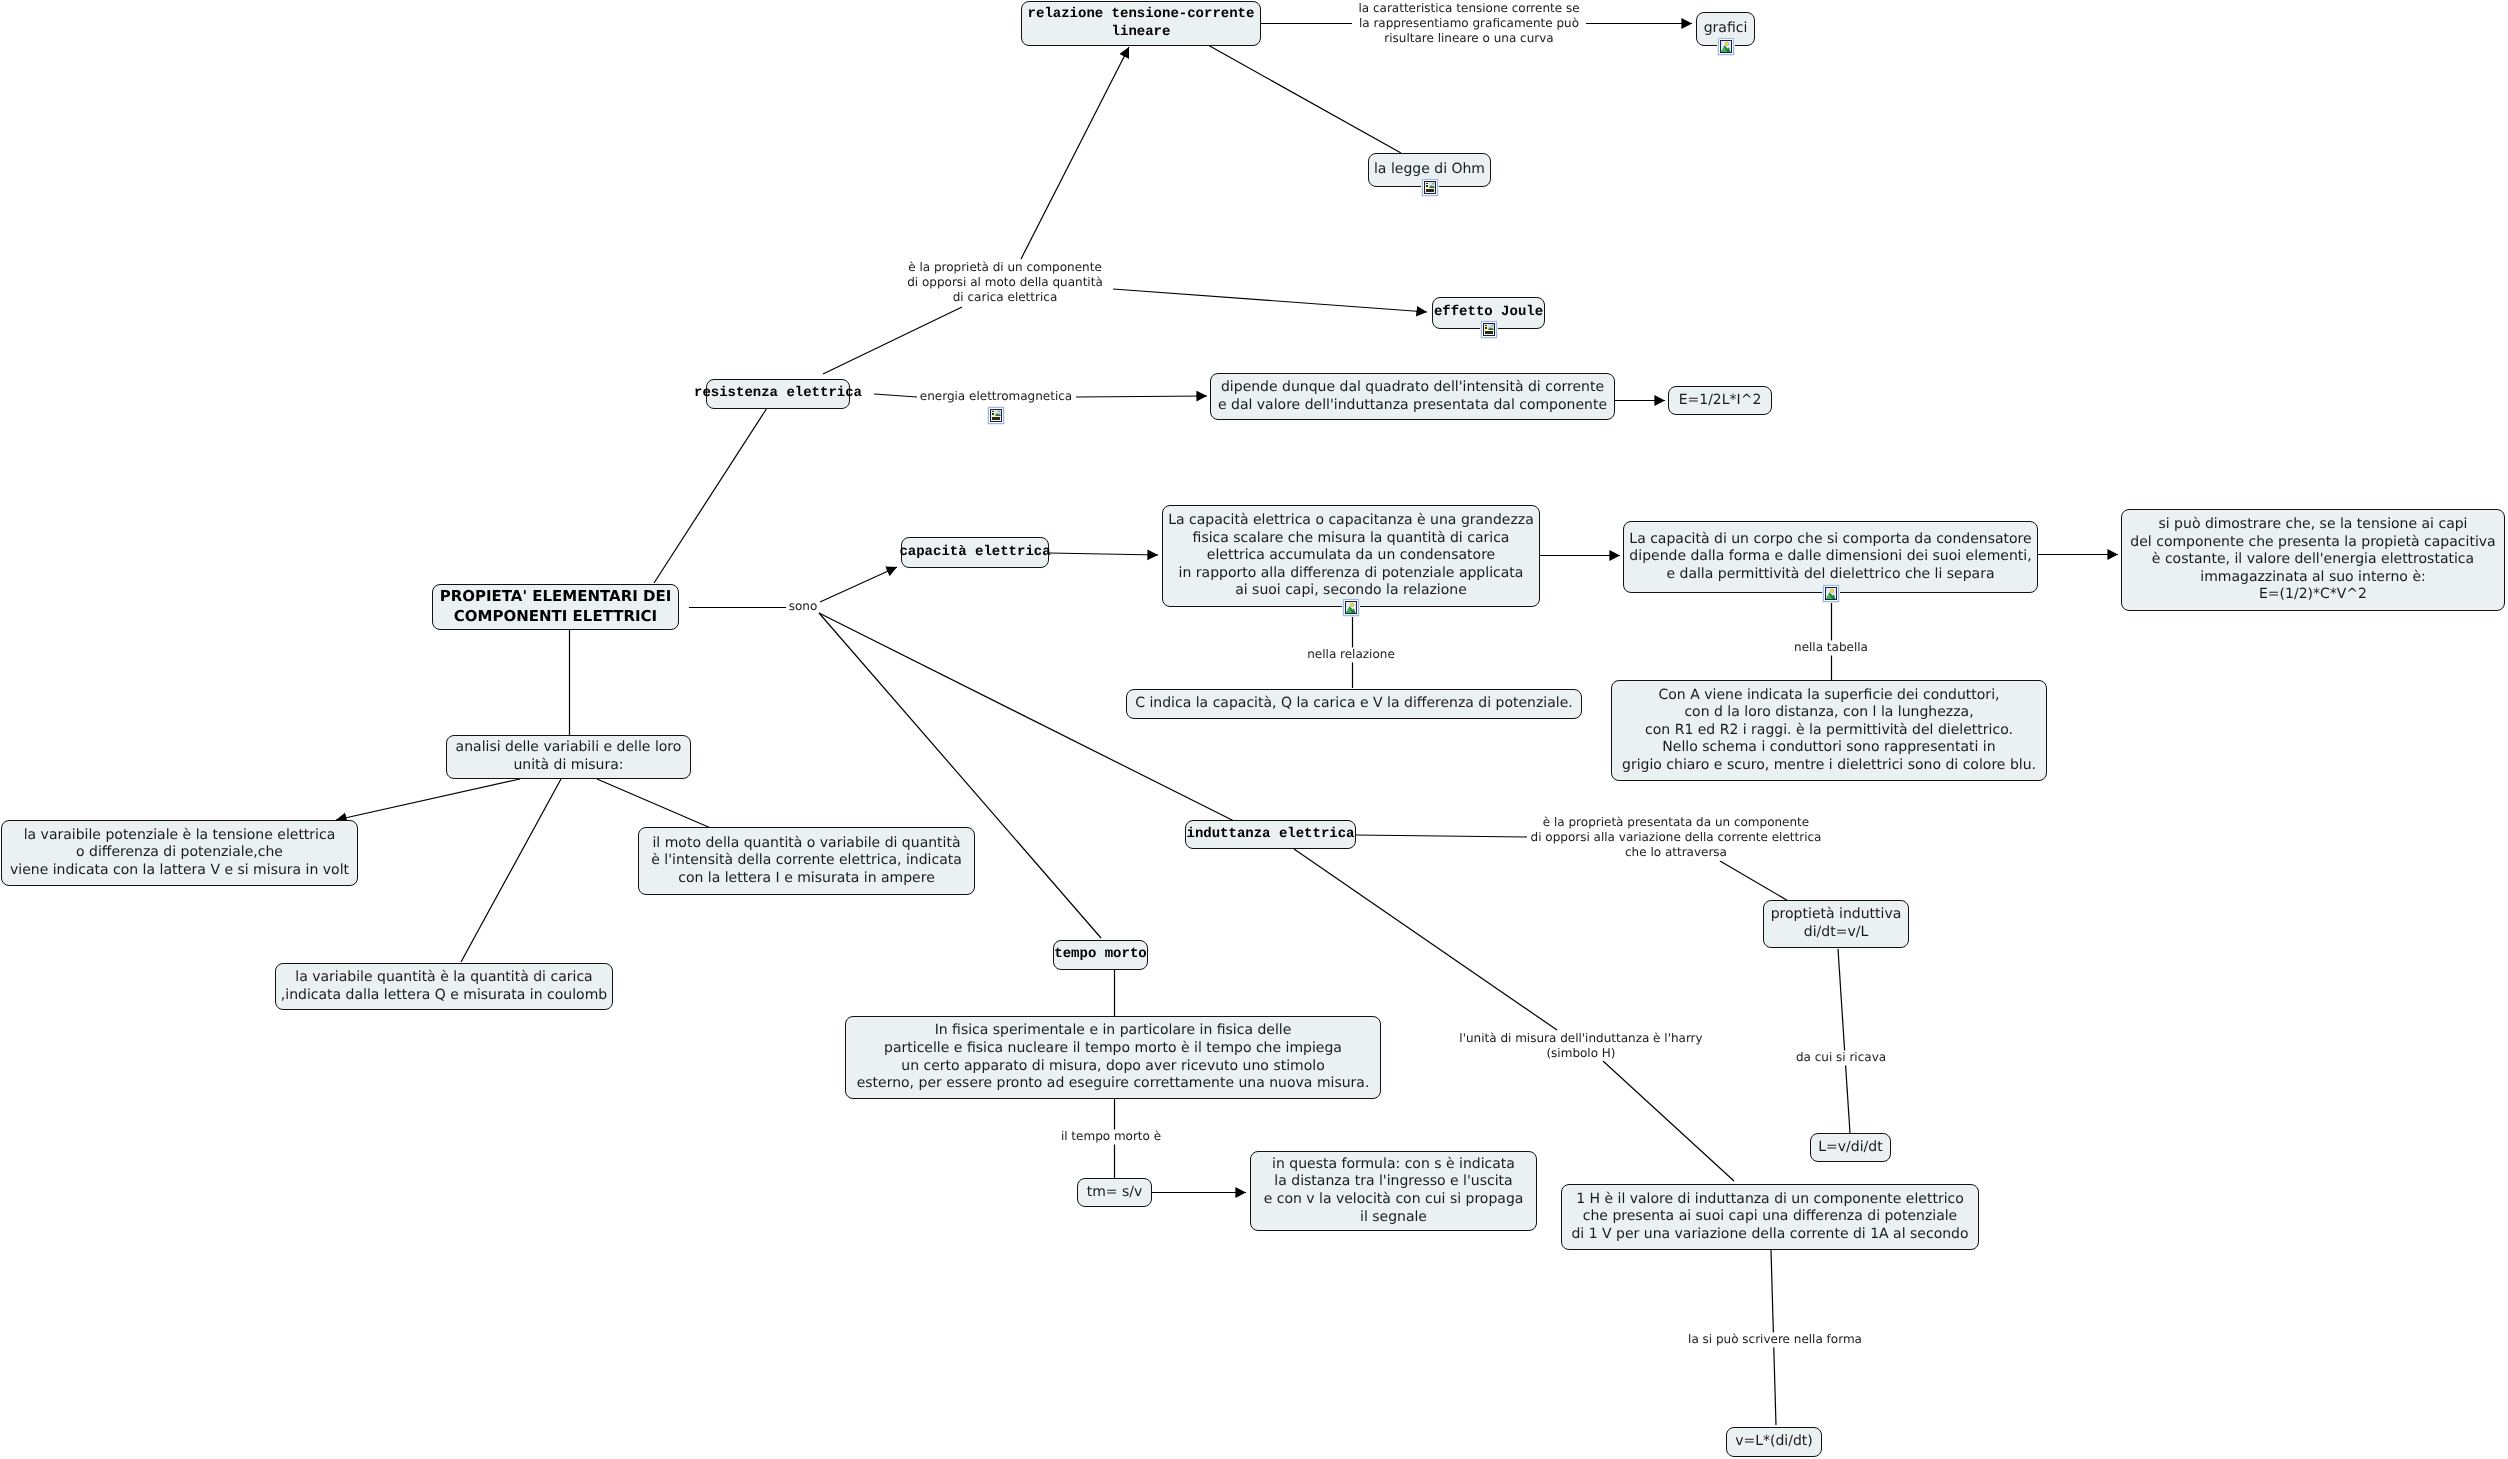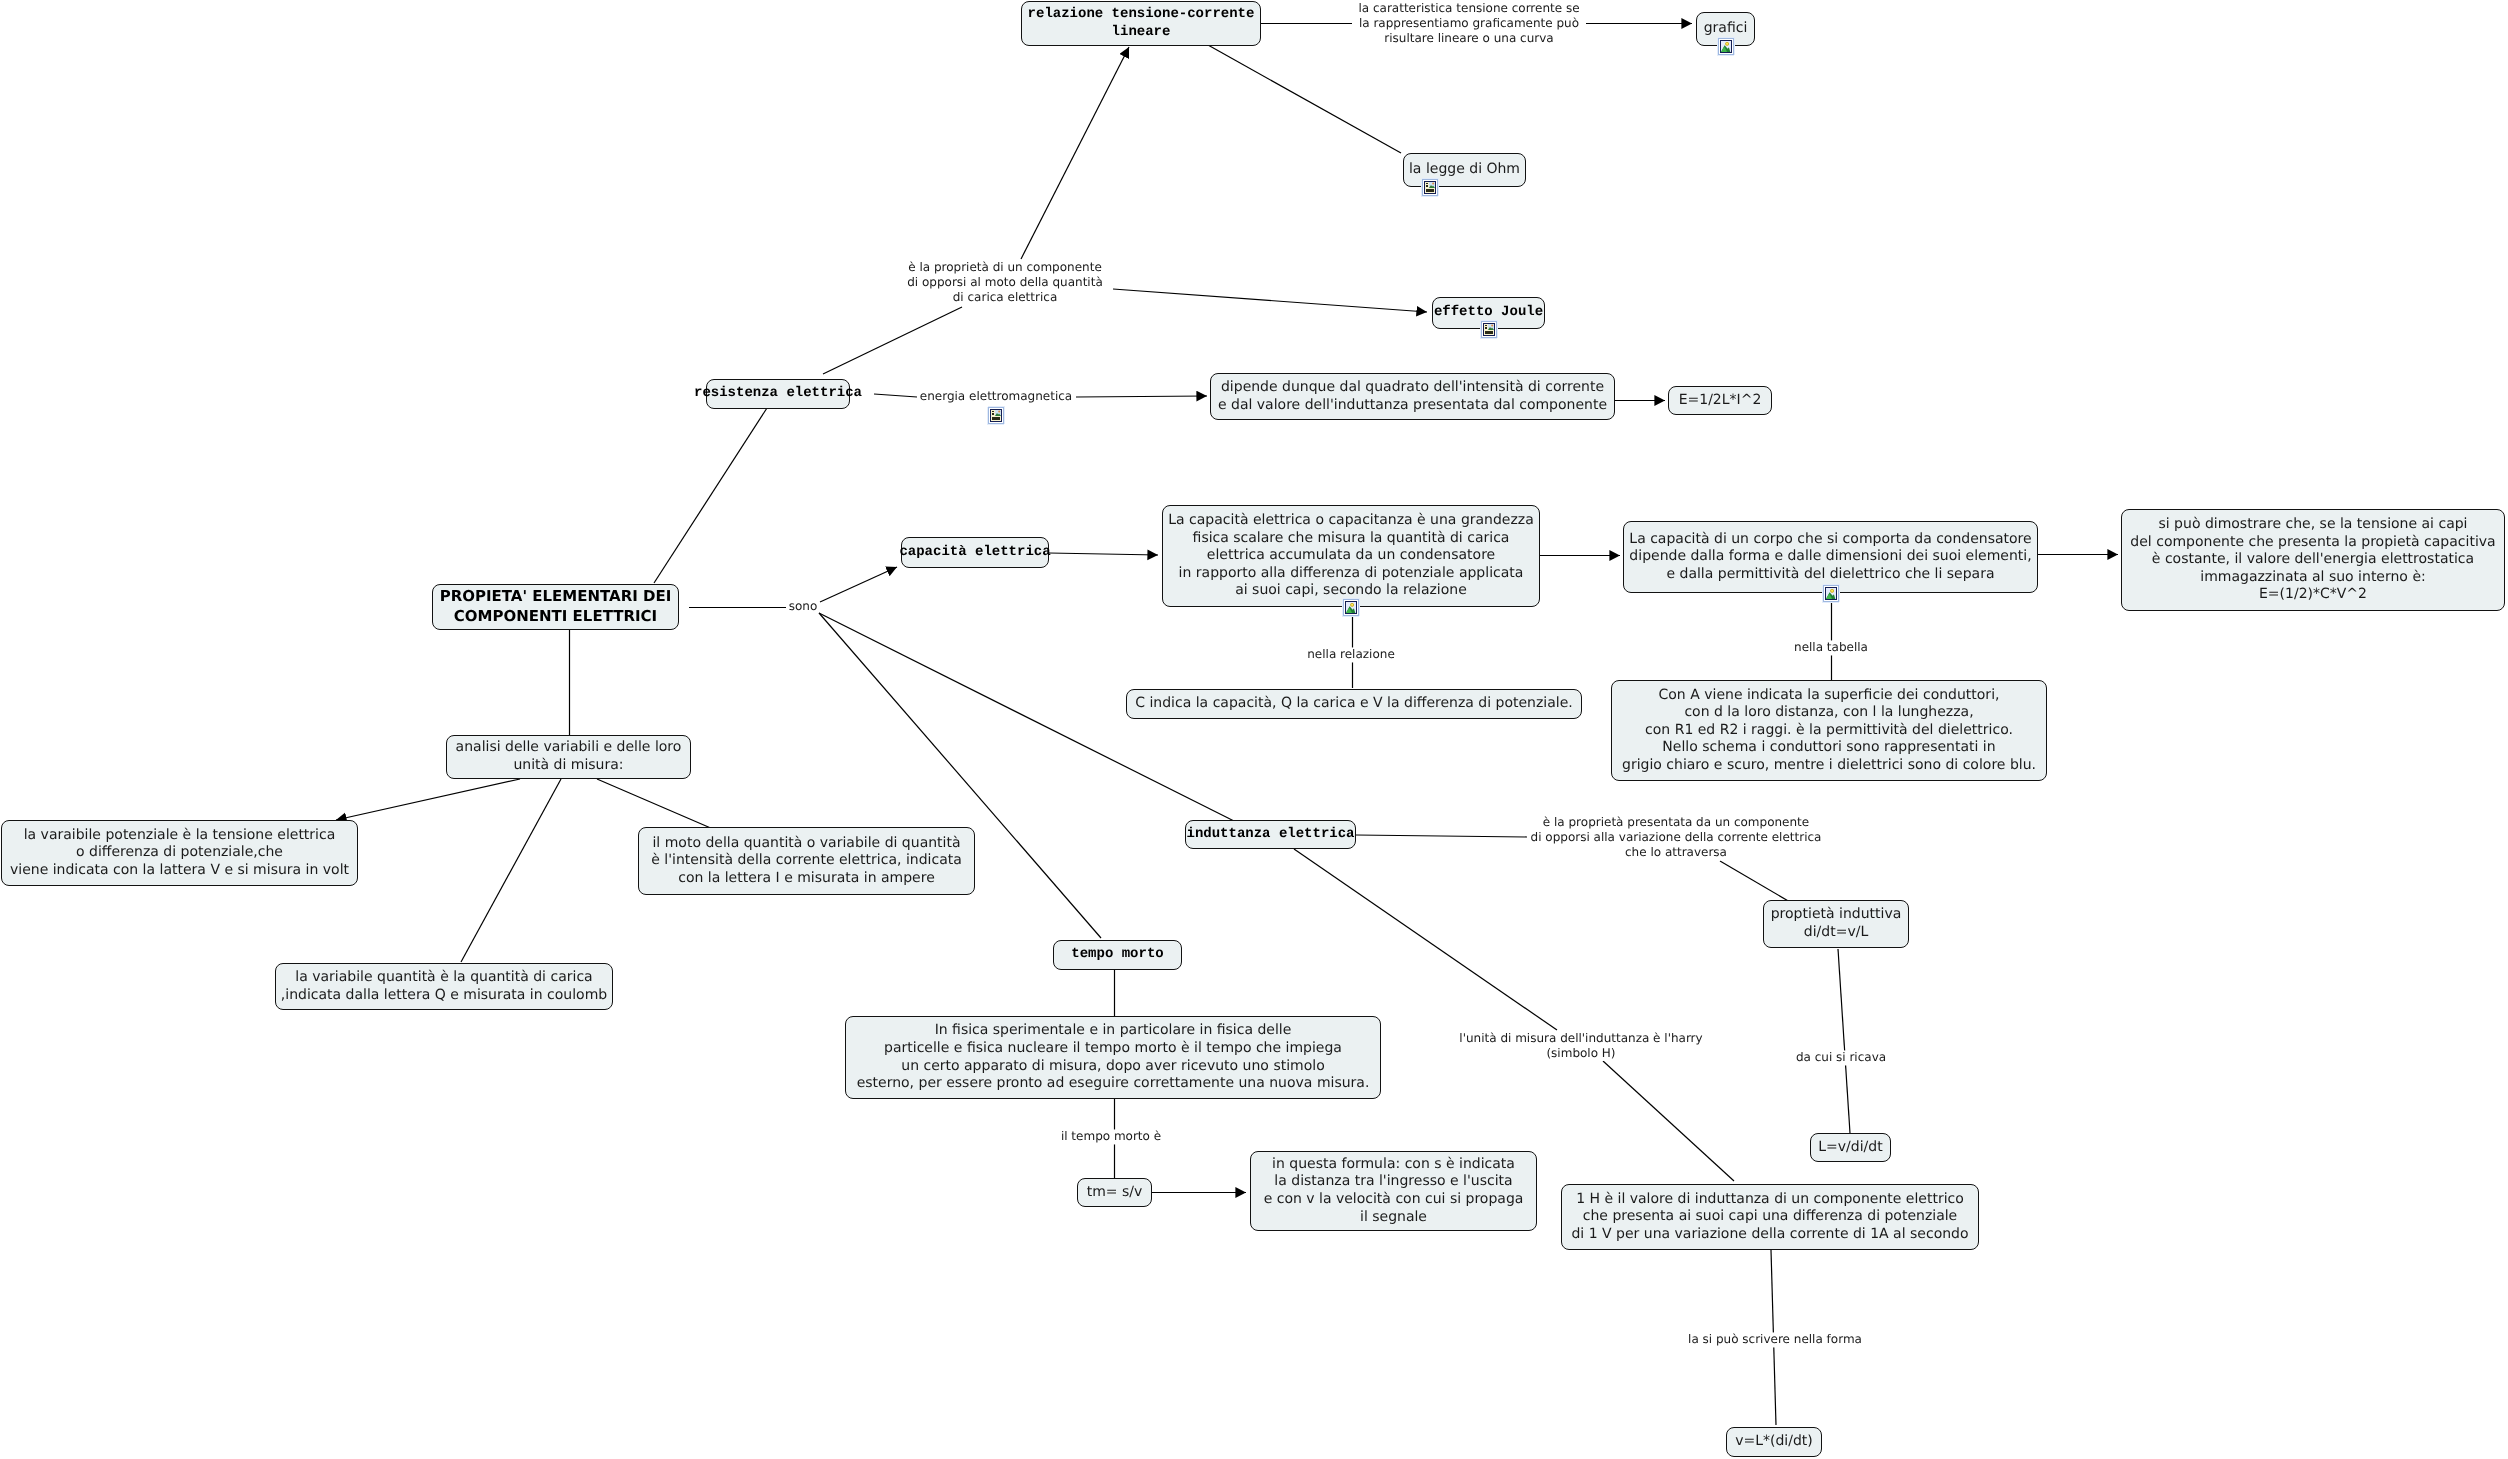--- a/index.html
+++ b/index.html
@@ -76,21 +76,21 @@
             <rect x="1" y="1" width="16" height="17" fill="#9fb8e0"></rect>
             <rect x="2" y="2" width="14" height="15" fill="#ffffff"></rect>
             <rect x="3" y="3" width="12" height="13" fill="#141e52"></rect>
             <rect x="4" y="4" width="10" height="11" fill="#e4ebfb"></rect>
           </g>
           <path d="M4 15 L7.6 8.2 L10.7 11.7 L11.9 10.3 L13.3 15 Z" fill="#1f7f33"></path>
           <path d="M4 15 L7.2 9.6 L10.1 15 Z" fill="#3fb64b"></path>
           <circle cx="10.1" cy="6.8" r="1.9" fill="#c9a300"></circle>
           <circle cx="10.1" cy="6.8" r="1.1" fill="#ffe95c"></circle>
         </svg></div>
-      <div class="node" style="left: 1368px; top: 153px; width: 123px; height: 34px; margin-left: 35px;"><span>la legge di Ohm</span></div>
+      <div class="node" style="left: 1368px; top: 153px; width: 123px; height: 34px;"><span>la legge di Ohm</span></div>
       <div class="ricon" style="left: 1420.5px; top: 177.5px;"><svg viewBox="0 0 18 19" width="18" height="19">
           <g shape-rendering="crispEdges">
             <rect x="0" y="0" width="18" height="19" rx="2" fill="#e3ecfa"></rect>
             <rect x="1" y="1" width="16" height="17" fill="#9fb8e0"></rect>
             <rect x="2" y="2" width="14" height="15" fill="#ffffff"></rect>
             <rect x="3" y="3" width="12" height="13" fill="#141e52"></rect>
             <rect x="4" y="4" width="10" height="11" fill="#f7f2cf"></rect>
             <rect x="4.8" y="5.3" width="2" height="0.85" fill="#2a2a18"></rect>
             <rect x="4.8" y="6.8" width="2" height="0.85" fill="#2a2a18"></rect>
             <rect x="4.8" y="8.3" width="2" height="0.85" fill="#2a2a18"></rect>
@@ -175,21 +175,21 @@
 o differenza di potenziale,che
 viene indicata con la lattera V e si misura in volt</span></div>
       <div class="node" style="left: 638px; top: 827px; width: 337px; height: 68px;"><span>il moto della quantità o variabile di quantità
 è l'intensità della corrente elettrica, indicata
 con la lettera I e misurata in ampere</span></div>
       <div class="node bold" style="left: 1185px; top: 820px; width: 171px; height: 29px;"><span>induttanza elettrica</span></div>
       <div class="node" style="left: 1763px; top: 900px; width: 146px; height: 48px;"><span>proptietà induttiva
 di/dt=v/L</span></div>
       <div class="node" style="left: 275px; top: 963px; width: 338px; height: 47px;"><span>la variabile quantità è la quantità di carica
 ,indicata dalla lettera Q e misurata in coulomb</span></div>
-      <div class="node bold" style="left: 1053px; top: 940px; width: 129px; height: 30px; border-radius: 8px;"><span>tempo morto</span></div>
+      <div class="node bold" style="left: 1053px; top: 940px; width: 95px; height: 30px; border-radius: 8px;"><span>tempo morto</span></div>
       <div class="node" style="left: 845px; top: 1016px; width: 536px; height: 83px;"><span>In fisica sperimentale e in particolare in fisica delle
 particelle e fisica nucleare il tempo morto è il tempo che impiega
 un certo apparato di misura, dopo aver ricevuto uno stimolo
 esterno, per essere pronto ad eseguire correttamente una nuova misura.</span></div>
       <div class="node" style="left: 1810px; top: 1133px; width: 81px; height: 29px;"><span>L=v/di/dt</span></div>
       <div class="node" style="left: 1077px; top: 1178px; width: 75px; height: 29px;"><span>tm= s/v</span></div>
       <div class="node" style="left: 1250px; top: 1151px; width: 287px; height: 80px;"><span>in questa formula: con s è indicata
 la distanza tra l'ingresso e l'uscita
 e con v la velocità con cui si propaga
 il segnale</span></div>

